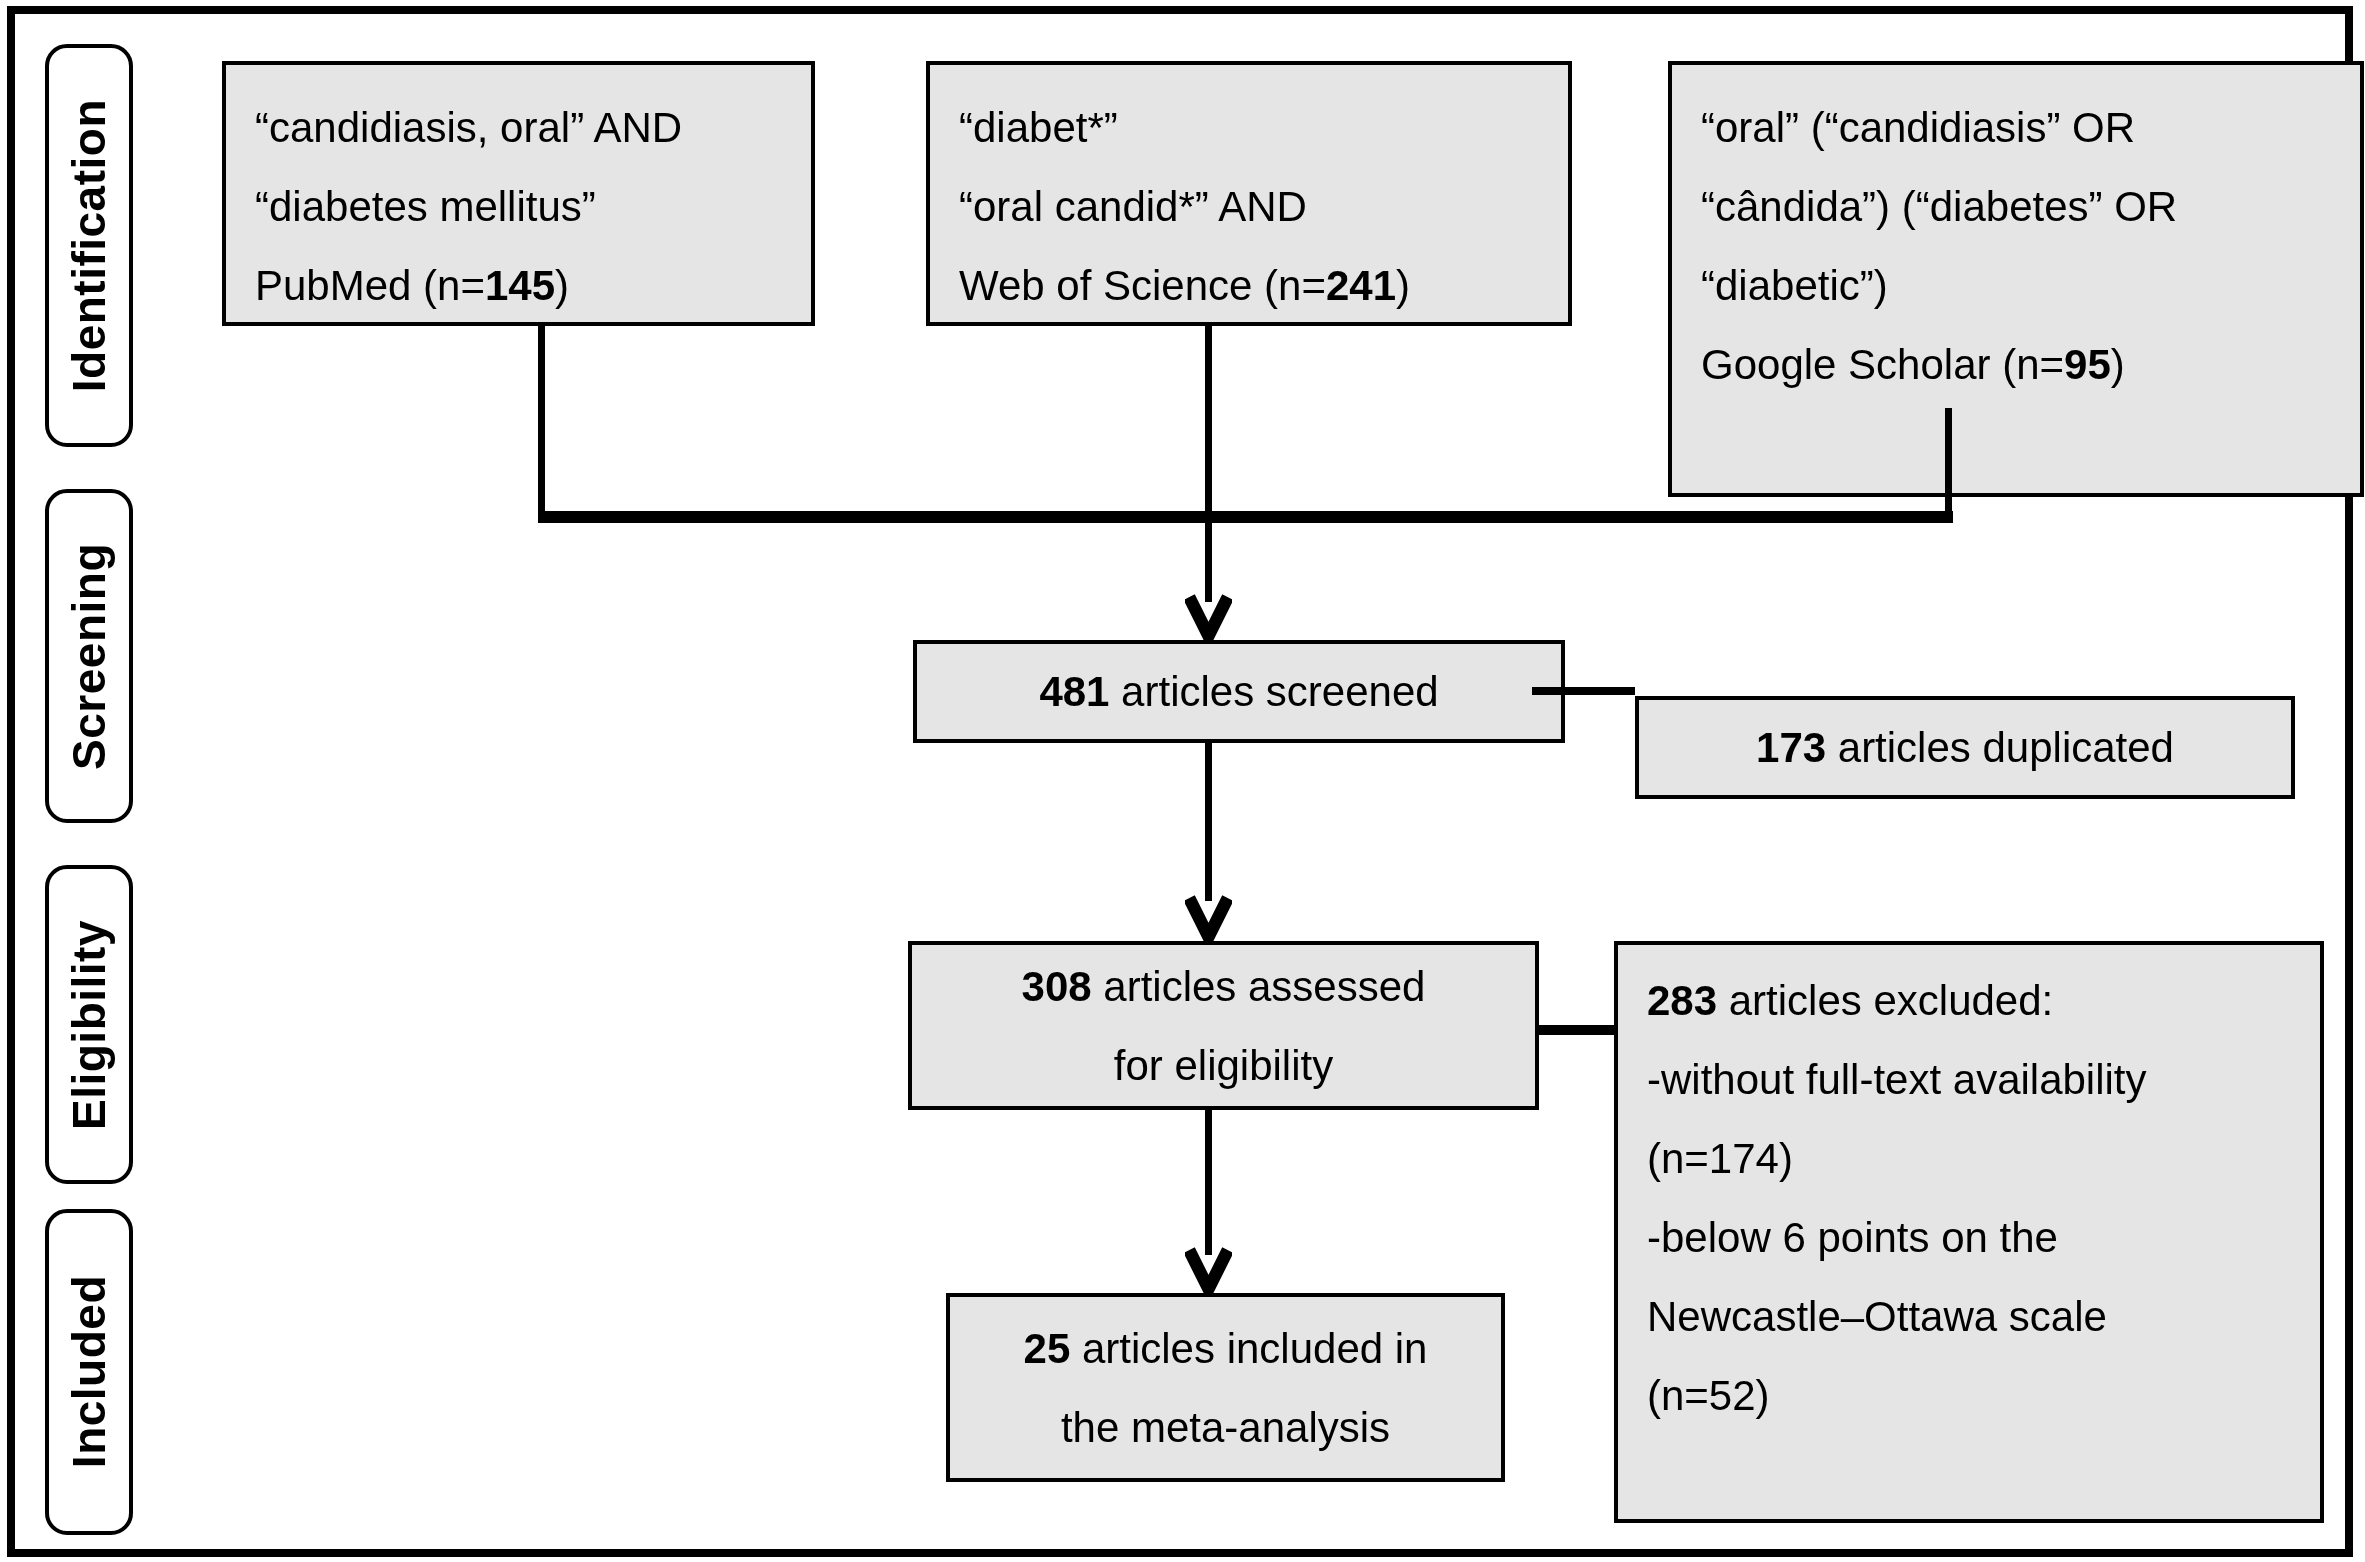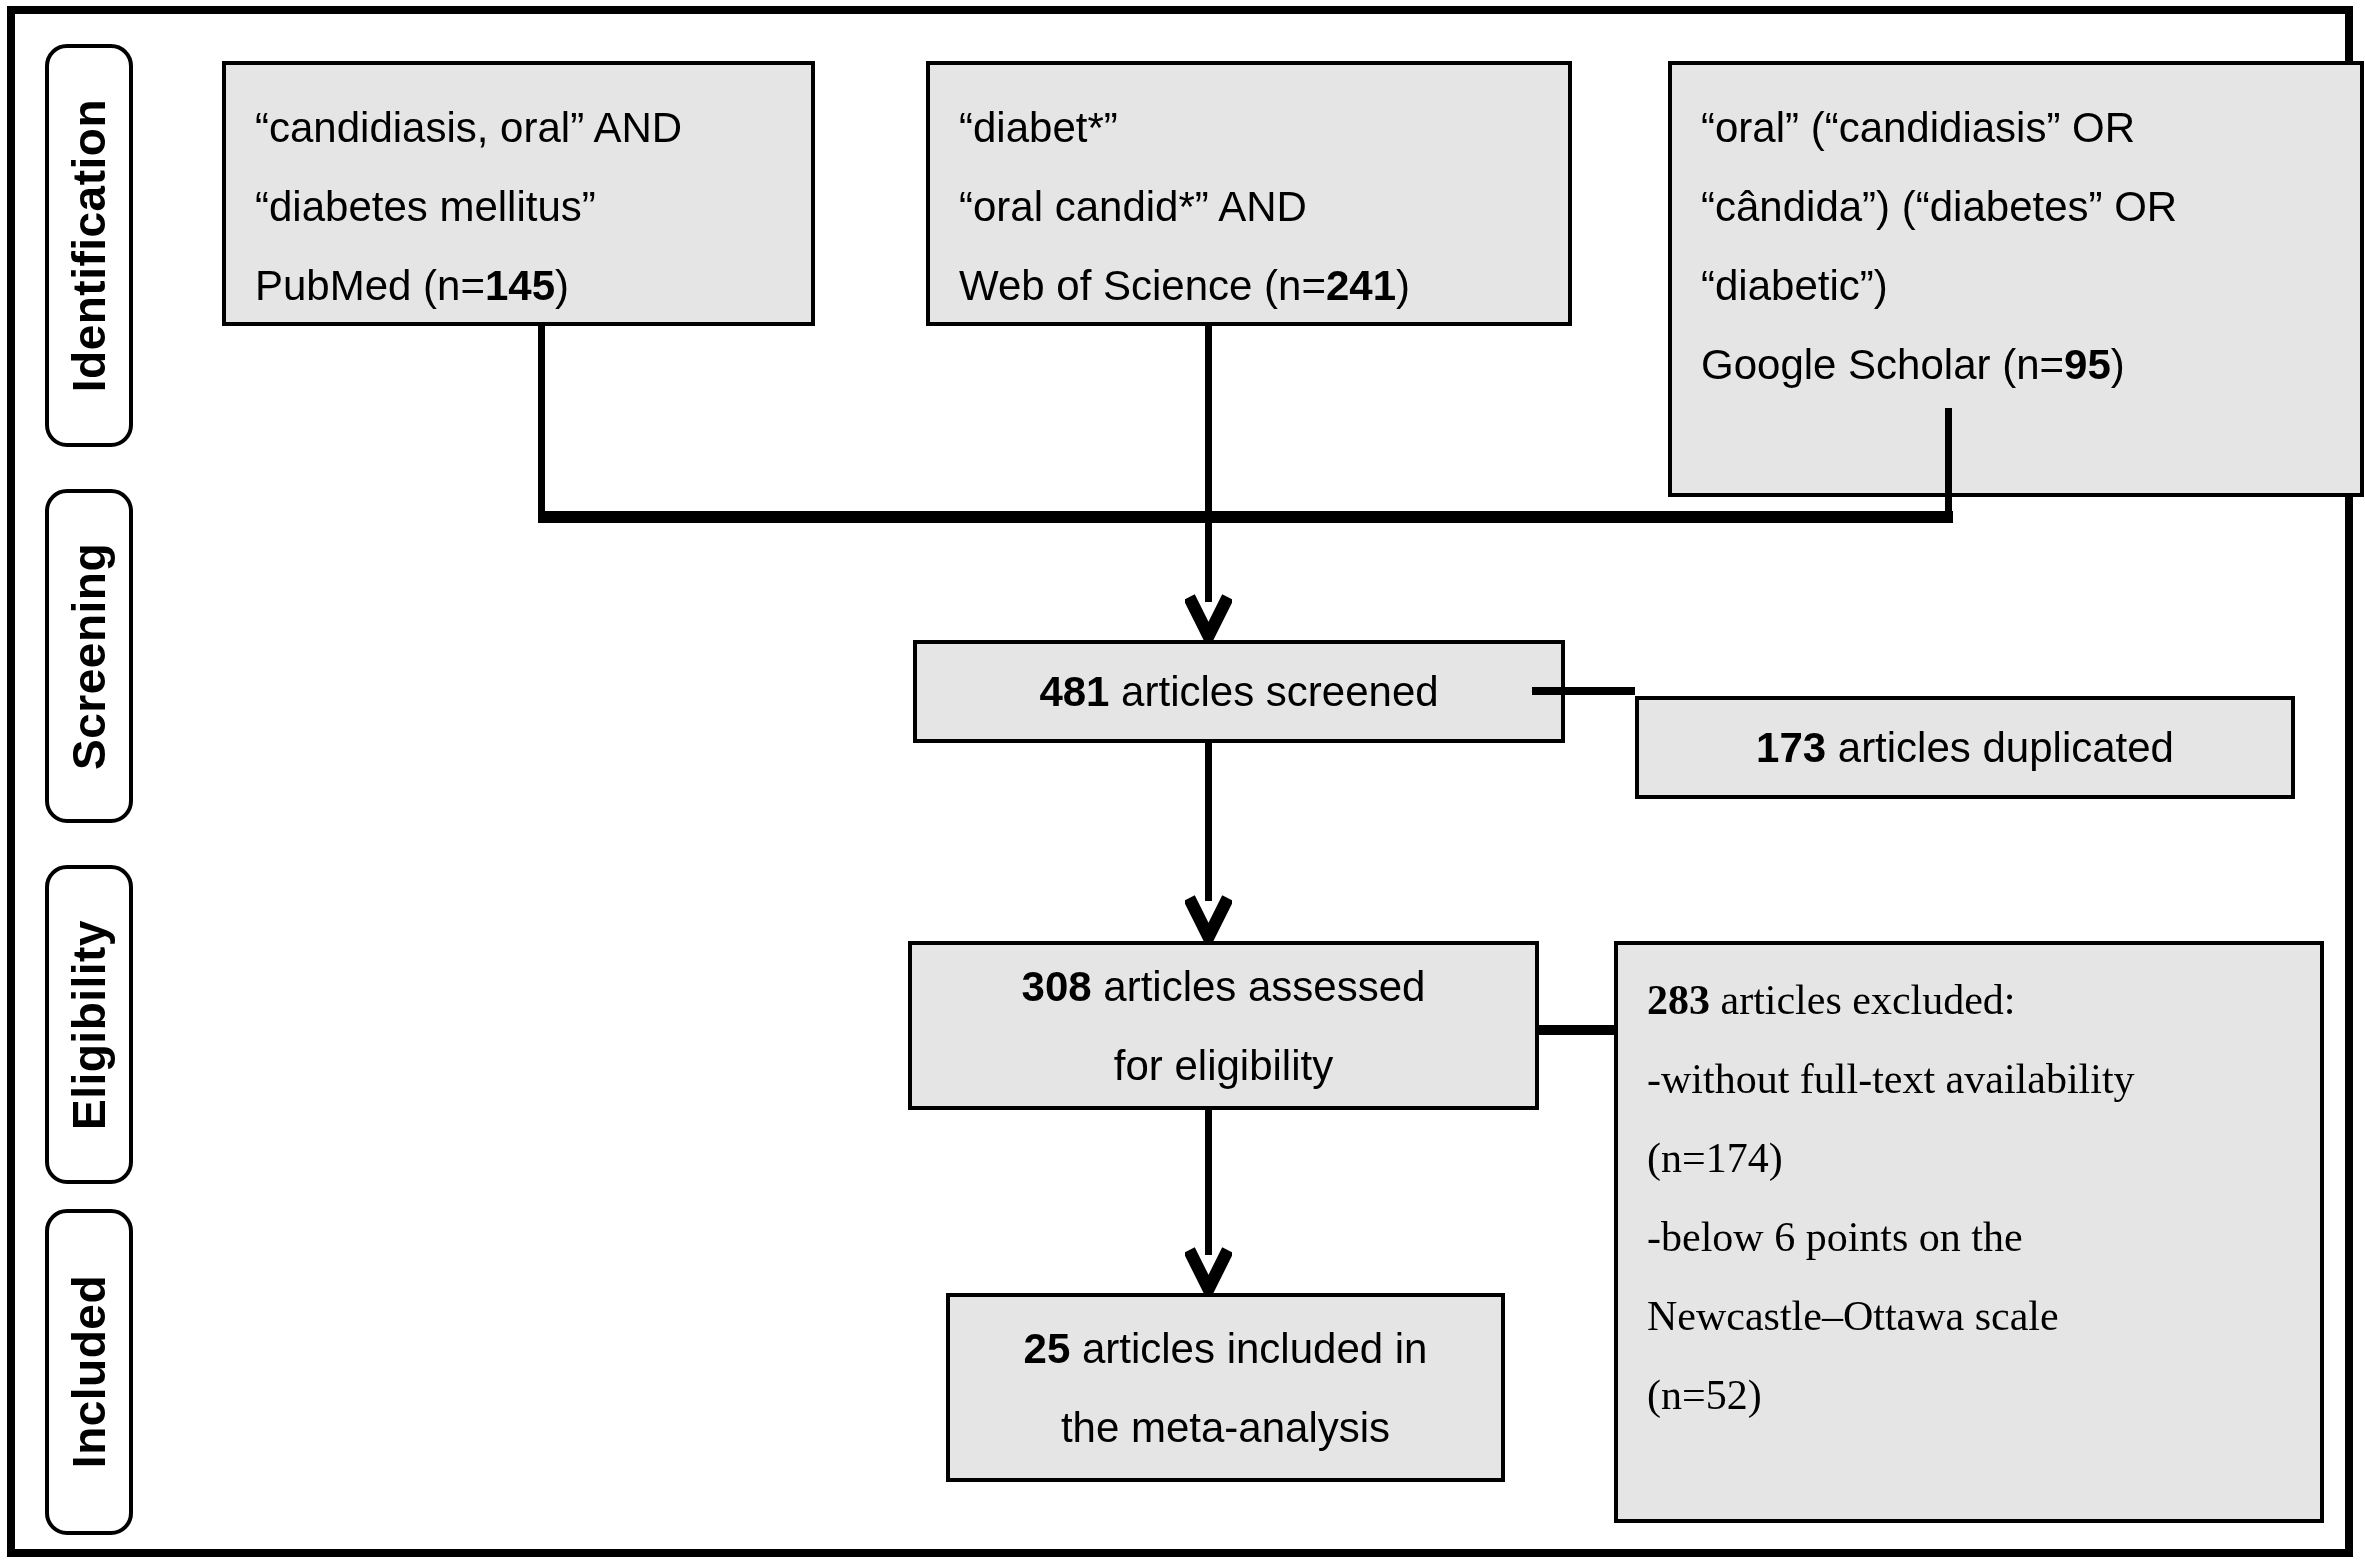--- a/index.html
+++ b/index.html
@@ -95,21 +95,21 @@
   <div class="line" style="left:1205px;top:743px;width:7.4px;height:158px;"></div>
   <svg class="arrowhead" style="left:1185px;top:895px;" viewBox="0 0 90 88">
     <polyline points="8,6 45,80 82,6"></polyline>
   </svg>
 
   <div class="box center" style="left:908px;top:941px;width:631px;height:169px;">
     <div><b>308</b><span> articles assessed</span></div>
     <div>for eligibility</div>
   </div>
   <div class="line" style="left:1539px;top:1025px;width:75px;height:9.5px;"></div>
-  <div class="box leftalign" style="left:1614px;top:941px;width:710px;height:582px;padding-top:16px;font-family:Liberation Serif, serif;">
+  <div class="box leftalign" style="left:1614px;top:941px;width:710px;height:582px;padding-top:16px;">
     <div><b>283</b><span> articles excluded:</span></div>
     <div>-without full-text availability</div>
     <div>(n=174)</div>
     <div>-below 6 points on the</div>
     <div>Newcastle–Ottawa scale</div>
     <div>(n=52)</div>
   </div>
 
   <div class="line" style="left:1205px;top:1110px;width:7.4px;height:145px;"></div>
   <svg class="arrowhead" style="left:1185px;top:1247px;" viewBox="0 0 90 88">

